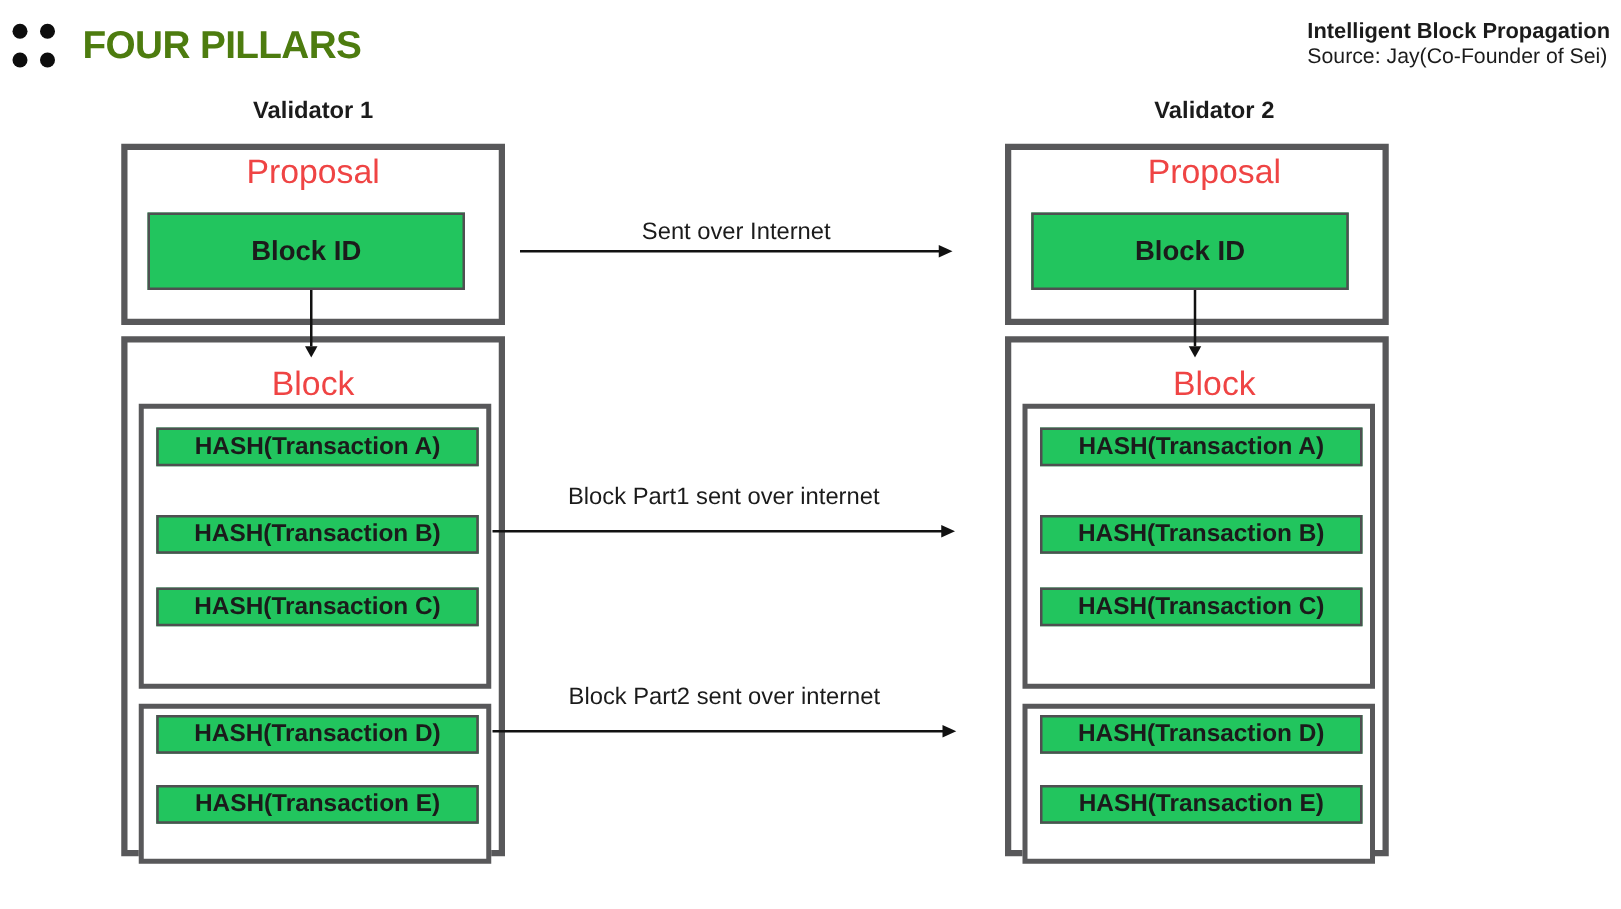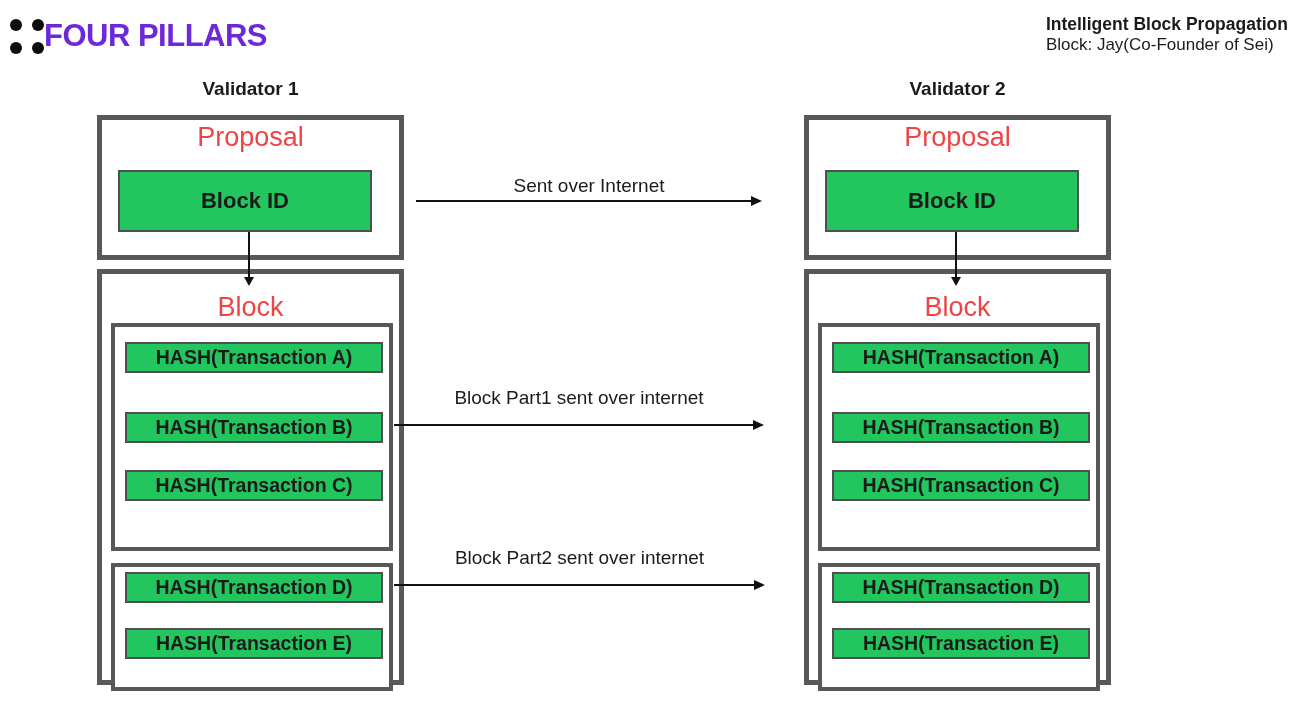--- a/index.html
+++ b/index.html
@@ -5,28 +5,28 @@
   html,body{margin:0;padding:0;}
   body{
     width:1297px;height:727px;position:relative;overflow:hidden;
     background:#ffffff;color:#1b1b1b;
     font-family:"Liberation Sans","DejaVu Sans",sans-serif;
   }
   
   .logo{position:absolute;left:10px;top:18px;display:flex;align-items:center;}
   .logo-dots{display:grid;grid-template-columns:12px 12px;grid-template-rows:12px 12px;gap:11px 10px;}
   .logo-dot{width:12px;height:12px;border-radius:50%;background:#0d0d0d;}
-  .logo-text{font-size:31px;font-weight:bold;letter-spacing:-.5px;color:#6d28d9;white-space:nowrap;}
+  .logo-text{margin-left:22px;font-size:31px;font-weight:bold;letter-spacing:-.5px;color:#4d7c0f;white-space:nowrap;}
   .titleblock{position:absolute;right:9px;top:14px;text-align:left;}
   .titleblock .t1{font-size:17.5px;font-weight:bold;line-height:21px;}
   .titleblock .t2{font-size:17px;line-height:20px;}
   
   .validator{position:absolute;top:78px;width:307px;height:610px;}
   .validator.v1{left:97px;}
-  .validator.v2{left:804px;}
+  .validator.v2{left:804px;padding-left:28px;}
   .v-label{position:absolute;top:0;left:0;width:100%;text-align:center;font-size:19px;font-weight:bold;}
   .outer-box{position:absolute;left:0;width:307px;border:5px solid #58585a;box-sizing:border-box;background:#fff;}
   .proposal-box{top:37px;height:145px;}
   .block-box{top:191px;height:416px;}
   .section-title{position:absolute;left:0;width:100%;text-align:center;font-size:27px;line-height:30px;color:#ef4444;}
   .proposal-title{top:44px;}
   .block-title{top:214px;}
   .inner-box{position:absolute;border:2px solid #4f4f51;box-sizing:border-box;background:#22c55e;
     display:flex;align-items:center;justify-content:center;}
   .blockid-box{left:21px;top:92px;width:254px;height:62px;font-size:22px;font-weight:bold;}
@@ -64,21 +64,21 @@
     <span class="logo-dot"></span>
     <span class="logo-dot"></span>
     <span class="logo-dot"></span>
     <span class="logo-dot"></span>
   </div>
   <div class="logo-text">FOUR PILLARS</div>
 </div>
 
 <div class="titleblock">
   <div class="t1">Intelligent Block Propagation</div>
-  <div class="t2">Block: Jay(Co-Founder of Sei)</div>
+  <div class="t2">Source: Jay(Co-Founder of Sei)</div>
 </div>
 
 <div class="validator v1">
   <div class="v-label">Validator 1</div>
 
   <div class="outer-box proposal-box"></div>
   <div class="section-title proposal-title">Proposal</div>
   <div class="inner-box blockid-box">Block ID</div>
 
   <div class="v-arrow"></div>

